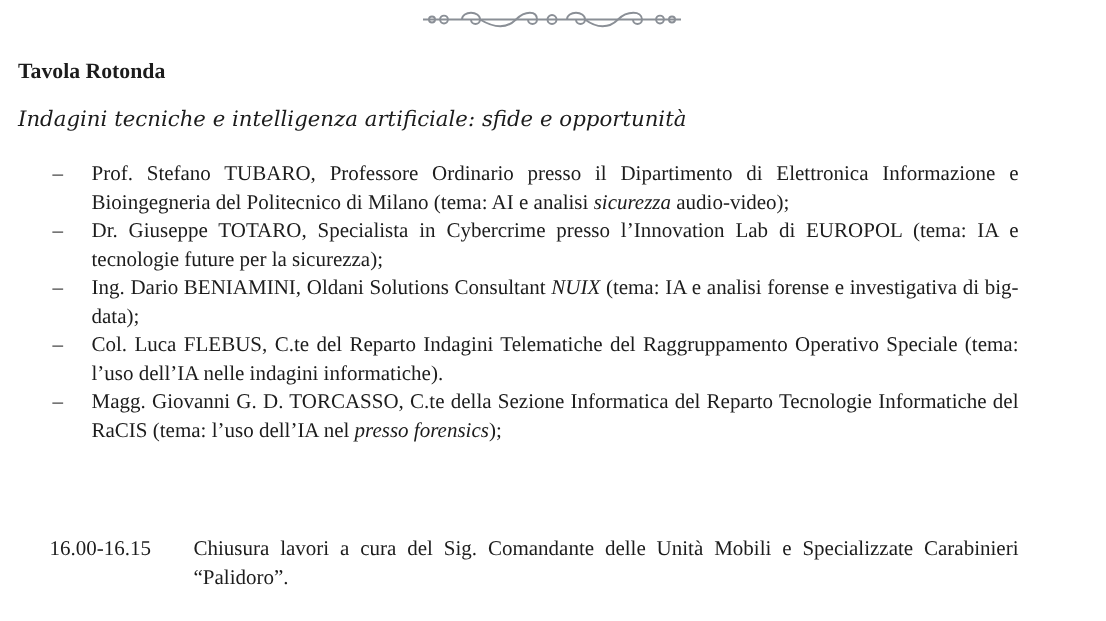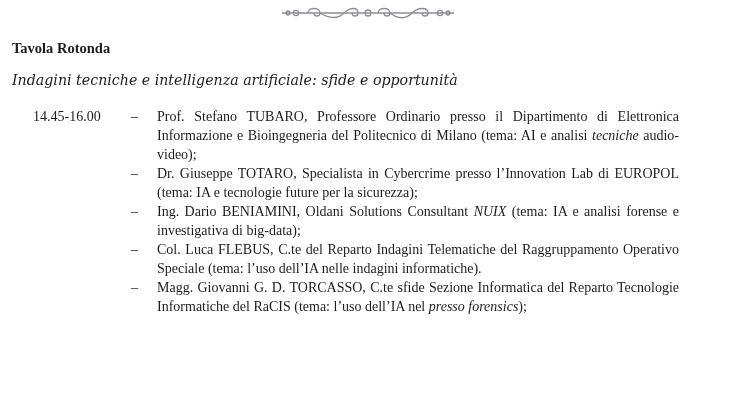--- a/index.html
+++ b/index.html
@@ -38,43 +38,44 @@
     <circle cx="162" cy="8" r="2.6"></circle>
     <circle cx="170" cy="8" r="2"></circle>
   </g>
 </svg>
 
 <div class="title t1">Tavola Rotonda</div>
 <div class="title t2">Indagini tecniche e intelligenza artificiale: sfide e opportunità</div>
 
 <div class="block" style="top:107px;">
   <div class="row">
-    <div class="time">14.45-16.00</div>
     <div class="content">
 
       <div class="item">
         <span class="dash">–</span>
-        <span class="itext justify-last"><span>Prof. Stefano TUBARO, Professore Ordinario presso il Dipartimento di Elettronica Informazione e Bioingegneria del Politecnico di Milano (tema: AI e analisi </span><em>tecniche</em><span> audio-video);</span></span>
+        <span class="itext justify-last"><span>Prof. Stefano TUBARO, Professore Ordinario presso il Dipartimento di Elettronica Informazione e Bioingegneria del Politecnico di Milano (tema: AI e analisi </span><em>sicurezza</em><span> audio-video);</span></span>
       </div>
       <div class="item">
         <span class="dash">–</span>
         <span class="itext justify-last"><span>Dr. Giuseppe TOTARO, Specialista in Cybercrime presso l’Innovation Lab di EUROPOL (tema: IA e tecnologie future per la sicurezza);</span></span>
       </div>
       <div class="item">
         <span class="dash">–</span>
         <span class="itext justify-last"><span>Ing. Dario BENIAMINI, Oldani Solutions Consultant </span><em>NUIX</em><span> (tema: IA e analisi forense e investigativa di big-data);</span></span>
       </div>
       <div class="item">
         <span class="dash">–</span>
         <span class="itext justify-last"><span>Col. Luca FLEBUS, C.te del Reparto Indagini Telematiche del Raggruppamento Operativo Speciale (tema: l’uso dell’IA nelle indagini informatiche).</span></span>
       </div>
       <div class="item">
         <span class="dash">–</span>
-        <span class="itext justify-last"><span>Magg. Giovanni G. D. TORCASSO, C.te sfide Sezione Informatica del Reparto Tecnologie Informatiche del RaCIS (tema: l’uso dell’IA nel </span><em>presso forensics</em><span>);</span></span>
+        <span class="itext justify-last"><span>Magg. Giovanni G. D. TORCASSO, C.te della Sezione Informatica del Reparto Tecnologie Informatiche del RaCIS (tema: l’uso dell’IA nel </span><em>presso forensics</em><span>);</span></span>
       </div>
     </div>
   </div>
 </div>
 
 <div class="block" style="top:357px;">
   <div class="row">
+    <div class="time">16.00-16.15</div>
+    <div class="content justify-last">Chiusura lavori a cura del Sig. Comandante delle Unità Mobili e Specializzate Carabinieri “Palidoro”.</div>
   </div>
 </div>
 
 </body></html>

